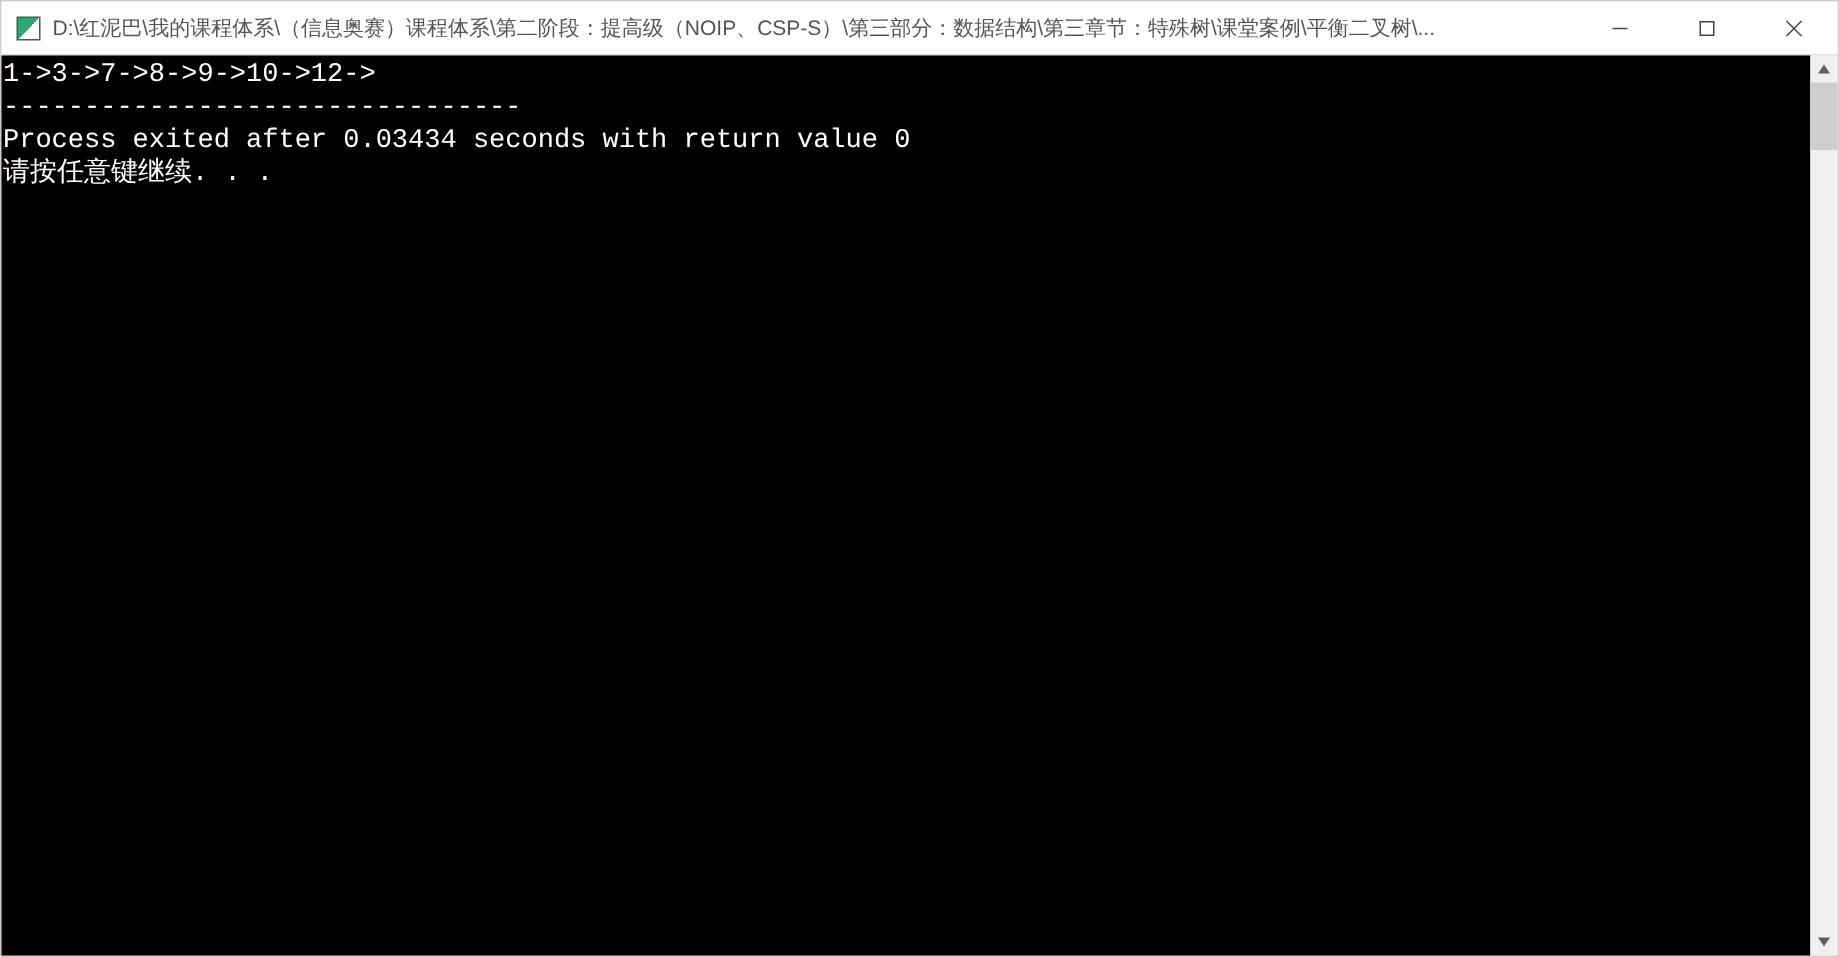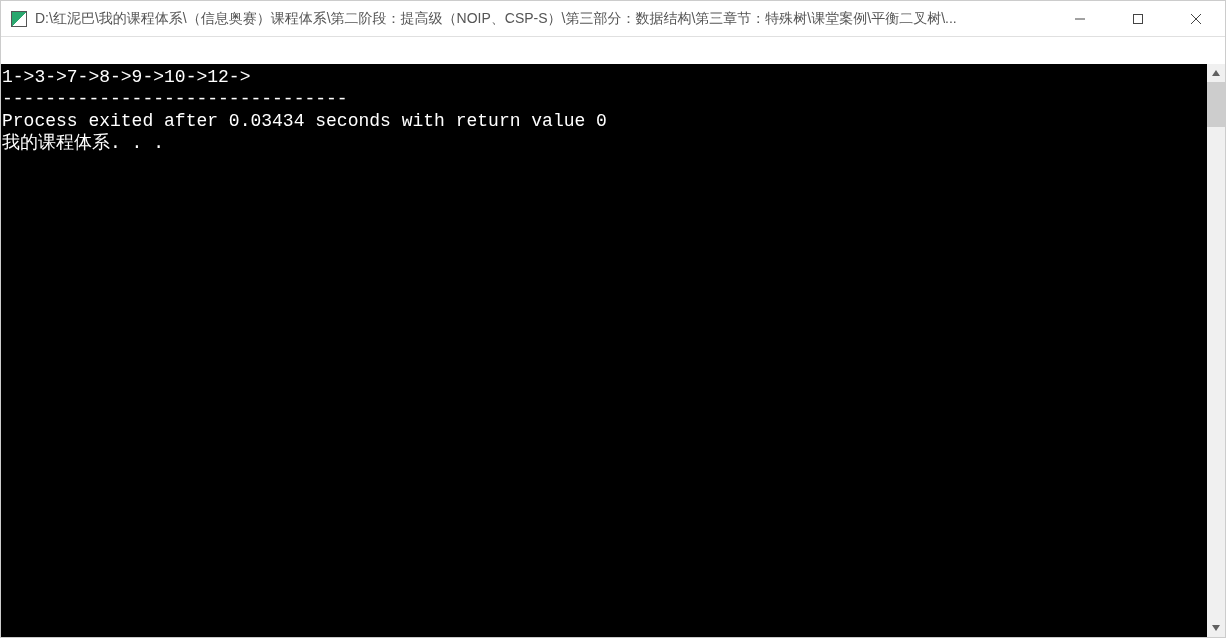--- a/index.html
+++ b/index.html
@@ -68,21 +68,20 @@
       height: 12px;
       stroke: currentColor;
       stroke-width: 1;
       fill: none;
     }
     .content-area {
       flex: 1;
       display: flex;
       background: #fca5a5;
       min-height: 0;
-      margin-top: 27px;
     }
     .console {
       flex: 1;
       background: #000000;
       color: #ffffff;
       font-family: "NSimSun", "SimSun", "Consolas", "Courier New", monospace;
       font-size: 18px;
       line-height: 22px;
       padding: 2px 0 0 1px;
       white-space: pre;
@@ -146,21 +145,21 @@
       <button class="win-btn close">
         <svg viewBox="0 0 12 12">
             <line x1="1" y1="1" x2="11" y2="11"></line>
             <line x1="11" y1="1" x2="1" y2="11"></line>
           </svg>
       </button>
     </div>
   </div>
 
   <div class="content-area">
-    <div class="console"><span class="line">1-&gt;3-&gt;7-&gt;8-&gt;9-&gt;10-&gt;12-&gt;</span><span class="line">--------------------------------</span><span class="line">Process exited after 0.03434 seconds with return value 0</span><span class="line">我的课程体系. . .</span></div>
+    <div class="console"><span class="line">1-&gt;3-&gt;7-&gt;8-&gt;9-&gt;10-&gt;12-&gt;</span><span class="line">--------------------------------</span><span class="line">Process exited after 0.03434 seconds with return value 0</span><span class="line">请按任意键继续. . .</span></div>
 
     <div class="scrollbar">
       <button class="scroll-btn">
         <svg viewBox="0 0 8 8">
             <polygon points="4,1 8,7 0,7"></polygon>
           </svg>
       </button>
       <div class="scroll-track">
         <div class="scroll-thumb"></div>
       </div>

